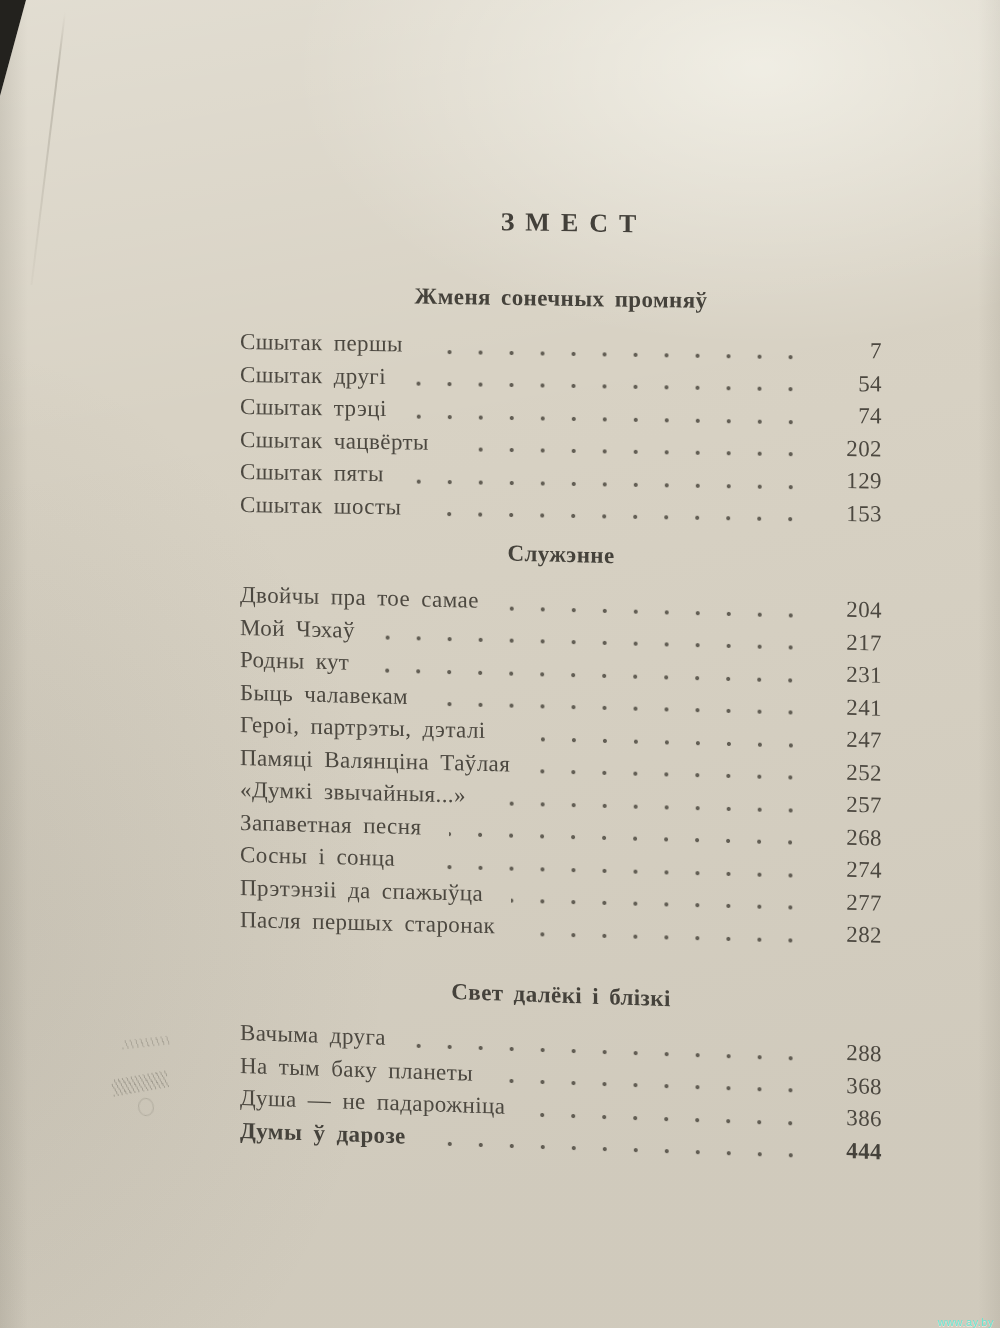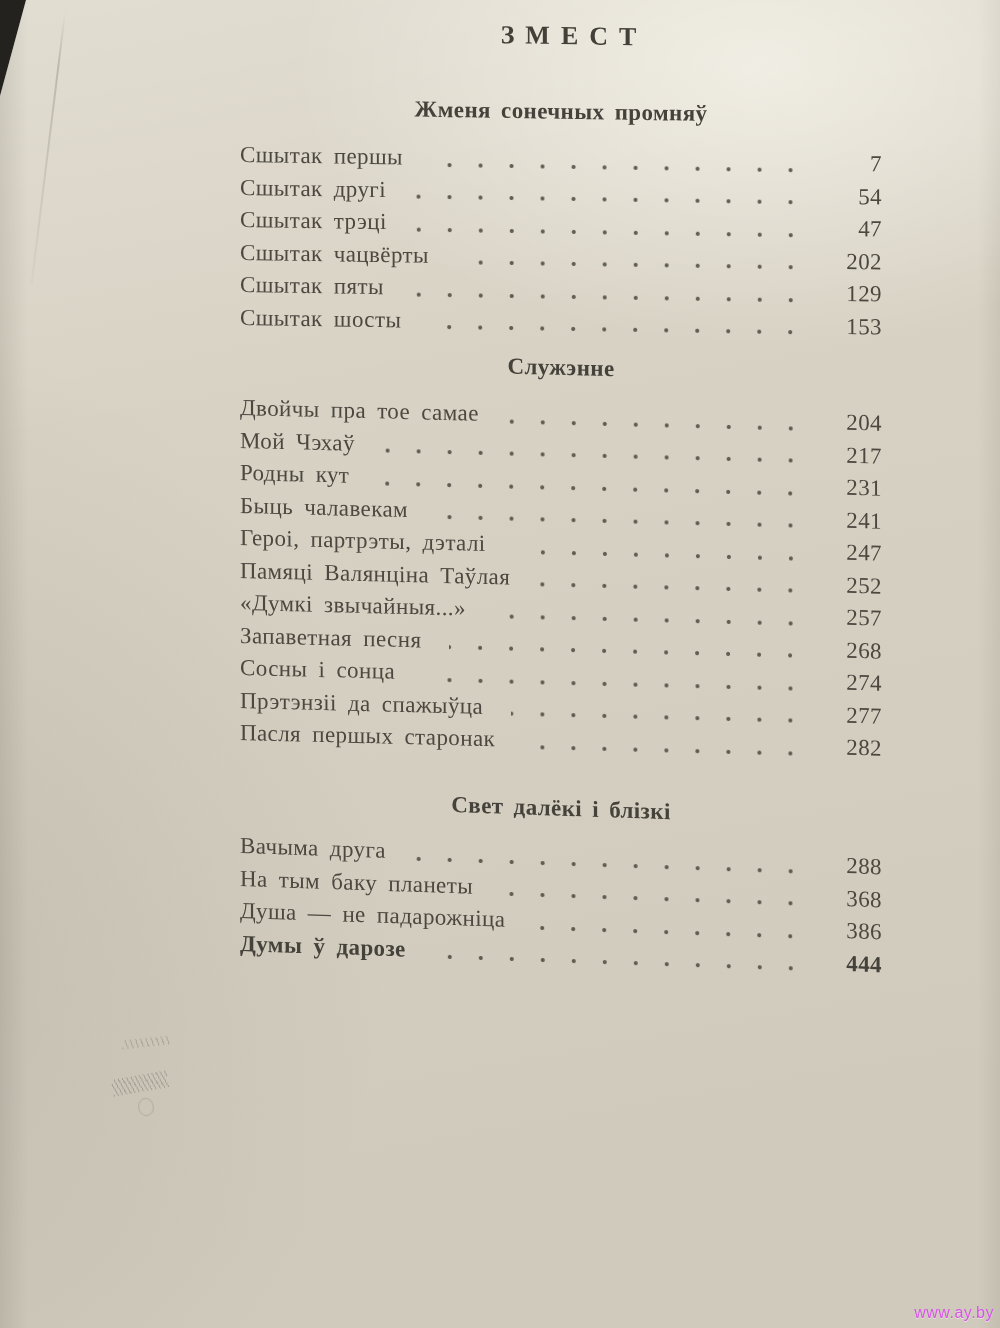--- a/index.html
+++ b/index.html
@@ -25,21 +25,22 @@
   }
 
   .crease {
     position: absolute; left: 64px; top: 12px; width: 2px; height: 275px;
     transform: rotate(7deg); transform-origin: top center;
     background: linear-gradient(to bottom,
       rgba(110,104,90,0) 0%, rgba(110,104,90,0.30) 20%, rgba(110,104,90,0.04) 100%);
   }
 
   .content {
-    position: absolute; left: 240px; top: 15px; width: 642px;
+    position: absolute; left: 240px; top: 0; width: 642px;
+    padding-top: 202px;
     color: #4c4840;
   }
 
   .title {
     font-size: 26px; font-weight: 700; line-height: 34px;
     letter-spacing: 11px; text-align: center;
     margin: 0 0 44px 26px;
     color: #43403a;
     transform: skewY(0.8deg); transform-origin: 0 0;
   }
@@ -89,24 +90,24 @@
     background: repeating-linear-gradient(70deg, rgba(80,77,68,0.6) 0 1px, rgba(80,77,68,0) 1px 4px);
     filter: blur(0.6px); opacity: 0.55;
   }
   .smudge-3 {
     left: 138px; top: 1098px; width: 14px; height: 16px;
     border: 1px solid rgba(85,82,72,0.45); border-radius: 50% 60% 50% 60%;
     transform: rotate(8deg); filter: blur(0.5px); opacity: 0.5;
   }
 
   .watermark {
-    position: absolute; right: 6px; bottom: 6px;
+    position: absolute; right: 6px; bottom: 0;
     font-family: "Liberation Sans", "DejaVu Sans", sans-serif;
-    font-size: 16px; letter-spacing: 0.5px;
-    color: #d946ef; opacity: 0.9;
+    font-size: 11px; letter-spacing: 0.5px;
+    color: #5eead4; opacity: 0.9;
     text-shadow: 0 1px 0 rgba(255,255,252,0.55);
   }
 </style>
 </head>
 <body>
 
 <div class="photo">
 
   <div class="page">
     <div class="crease"></div>
@@ -125,21 +126,21 @@
 
   <div class="toc-row">
     <span class="entry-title">Сшытак другі</span>
     <span class="leader"></span>
     <span class="entry-page">54</span>
   </div>
 
   <div class="toc-row">
     <span class="entry-title">Сшытак трэці</span>
     <span class="leader"></span>
-    <span class="entry-page">47</span>
+    <span class="entry-page">74</span>
   </div>
 
   <div class="toc-row">
     <span class="entry-title">Сшытак чацвёрты</span>
     <span class="leader"></span>
     <span class="entry-page">202</span>
   </div>
 
   <div class="toc-row">
     <span class="entry-title">Сшытак пяты</span>

